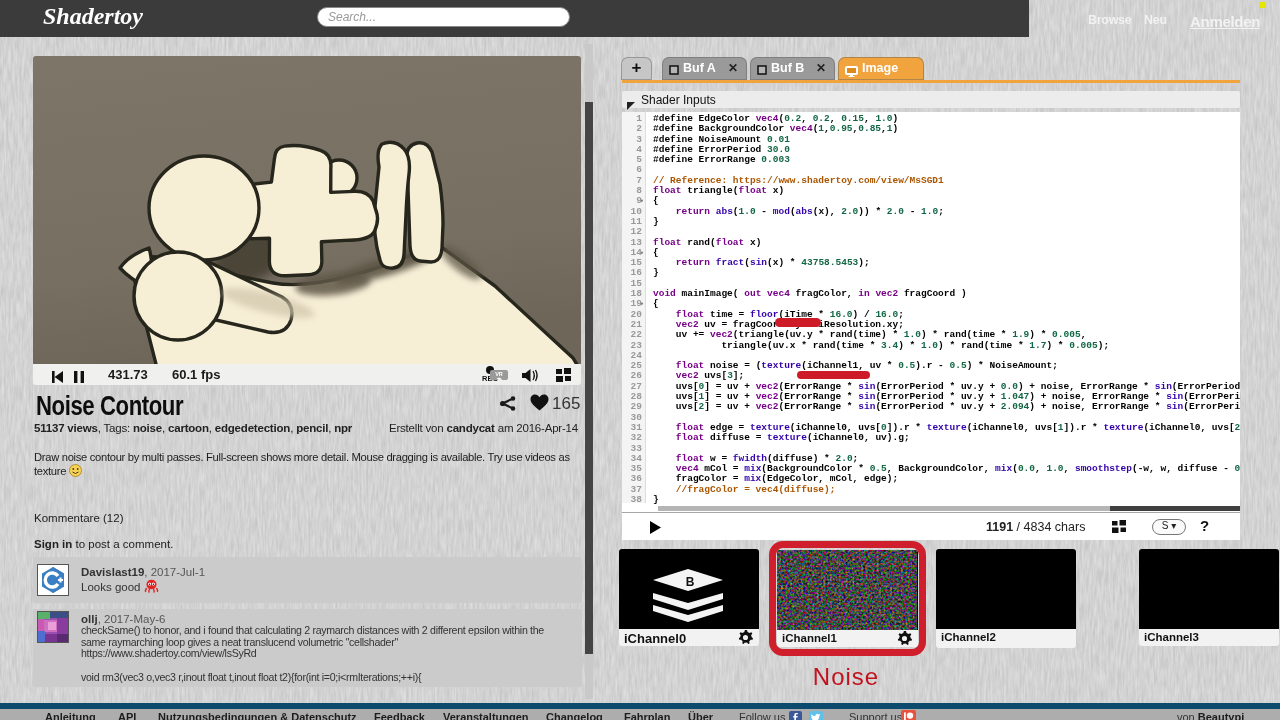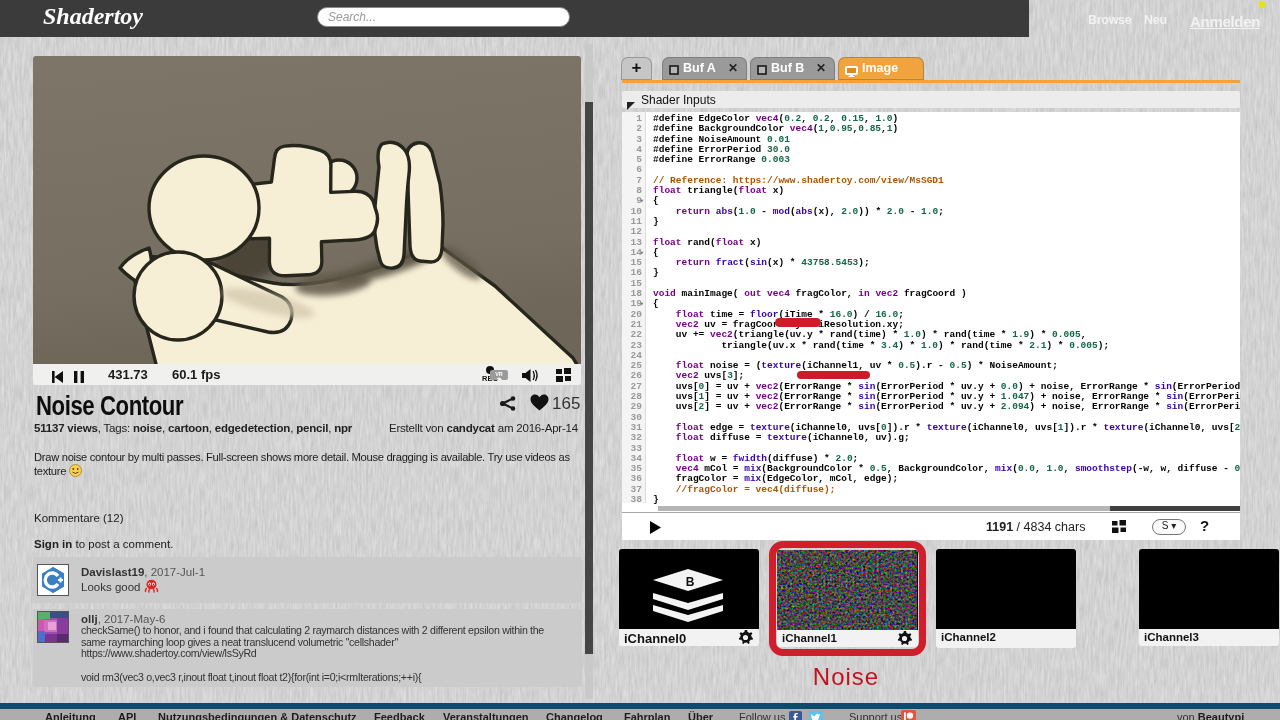--- a/index.html
+++ b/index.html
@@ -269,21 +269,21 @@
 <span style="color:#708">float</span> rand(<span style="color:#708">float</span> x)
 {
     <span style="color:#708">return</span> <span style="color:#30a">fract</span>(<span style="color:#30a">sin</span>(x) * <span style="color:#164">43758.5453</span>);
 }
 
 <span style="color:#708">void</span> mainImage( <span style="color:#708">out</span> <span style="color:#708">vec4</span> fragColor, <span style="color:#708">in</span> <span style="color:#708">vec2</span> fragCoord )
 {
     <span style="color:#708">float</span> time = <span style="color:#30a">floor</span>(iTime * <span style="color:#164">16.0</span>) / <span style="color:#164">16.0</span>;
     <span style="color:#708">vec2</span> uv = fragCoord.xy / iResolution.xy;
     uv += <span style="color:#708">vec2</span>(triangle(uv.y * rand(time) * <span style="color:#164">1.0</span>) * rand(time * <span style="color:#164">1.9</span>) * <span style="color:#164">0.005</span>,
-            triangle(uv.x * rand(time * <span style="color:#164">3.4</span>) * <span style="color:#164">1.0</span>) * rand(time * <span style="color:#164">2.1</span>) * <span style="color:#164">0.005</span>);
+            triangle(uv.x * rand(time * <span style="color:#164">3.4</span>) * <span style="color:#164">1.0</span>) * rand(time * <span style="color:#164">1.7</span>) * <span style="color:#164">0.005</span>);
 
     <span style="color:#708">float</span> noise = (<span style="color:#30a">texture</span>(iChannel1, uv * <span style="color:#164">0.5</span>).r - <span style="color:#164">0.5</span>) * NoiseAmount;
     <span style="color:#708">vec2</span> uvs[<span style="color:#164">3</span>];
     uvs[<span style="color:#164">0</span>] = uv + <span style="color:#708">vec2</span>(ErrorRange * <span style="color:#30a">sin</span>(ErrorPeriod * uv.y + <span style="color:#164">0.0</span>) + noise, ErrorRange * <span style="color:#30a">sin</span>(ErrorPeriod * uv.x + ) + noise);
     uvs[<span style="color:#164">1</span>] = uv + <span style="color:#708">vec2</span>(ErrorRange * <span style="color:#30a">sin</span>(ErrorPeriod * uv.y + <span style="color:#164">1.047</span>) + noise, ErrorRange * <span style="color:#30a">sin</span>(ErrorPeriod * uv.x + ) + noise);
     uvs[<span style="color:#164">2</span>] = uv + <span style="color:#708">vec2</span>(ErrorRange * <span style="color:#30a">sin</span>(ErrorPeriod * uv.y + <span style="color:#164">2.094</span>) + noise, ErrorRange * <span style="color:#30a">sin</span>(ErrorPeriod * uv.x + ) + noise);
 
     <span style="color:#708">float</span> edge = <span style="color:#30a">texture</span>(iChannel0, uvs[<span style="color:#164">0</span>]).r * <span style="color:#30a">texture</span>(iChannel0, uvs[<span style="color:#164">1</span>]).r * <span style="color:#30a">texture</span>(iChannel0, uvs[<span style="color:#164">2</span>]).r;
     <span style="color:#708">float</span> diffuse = <span style="color:#30a">texture</span>(iChannel0, uv).g;
 

